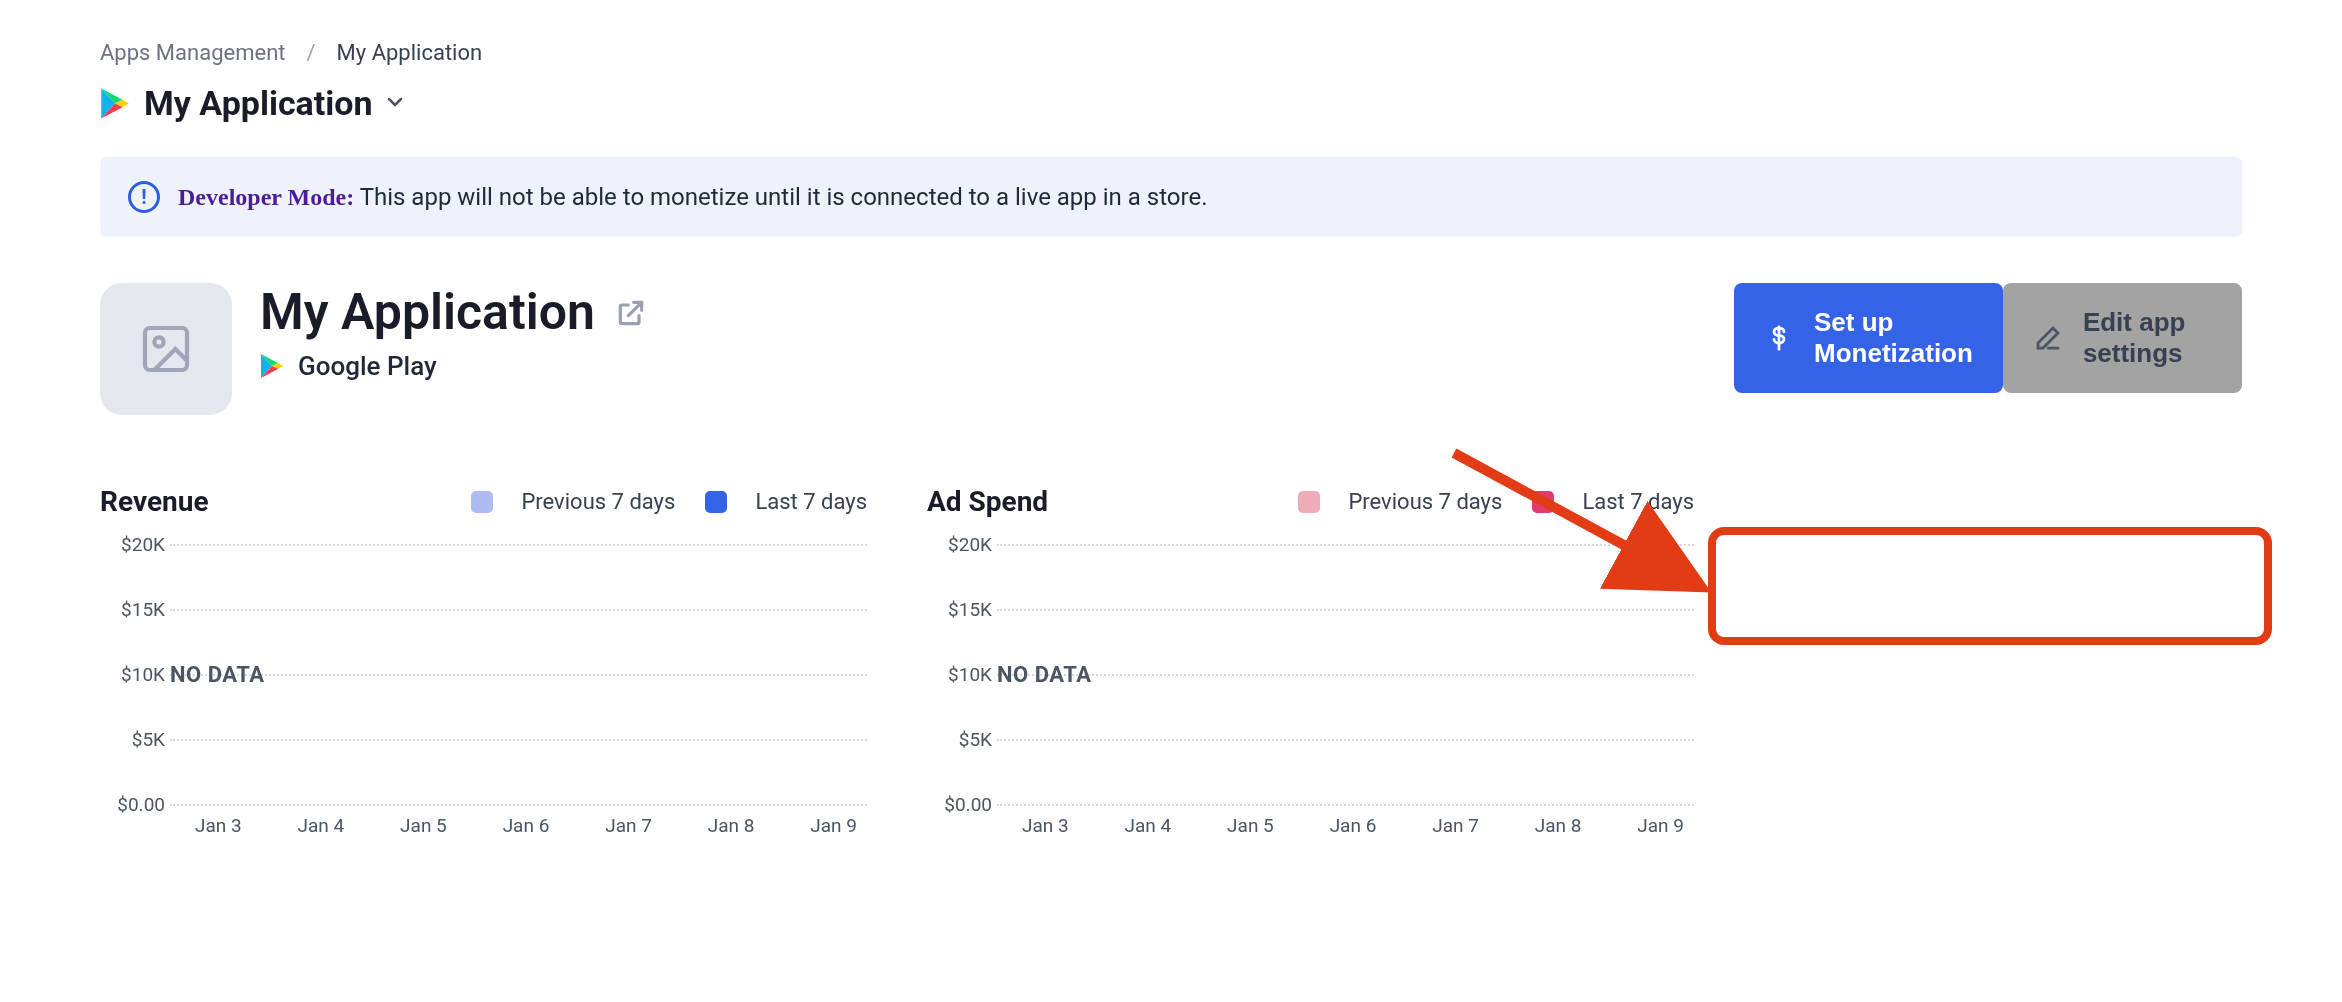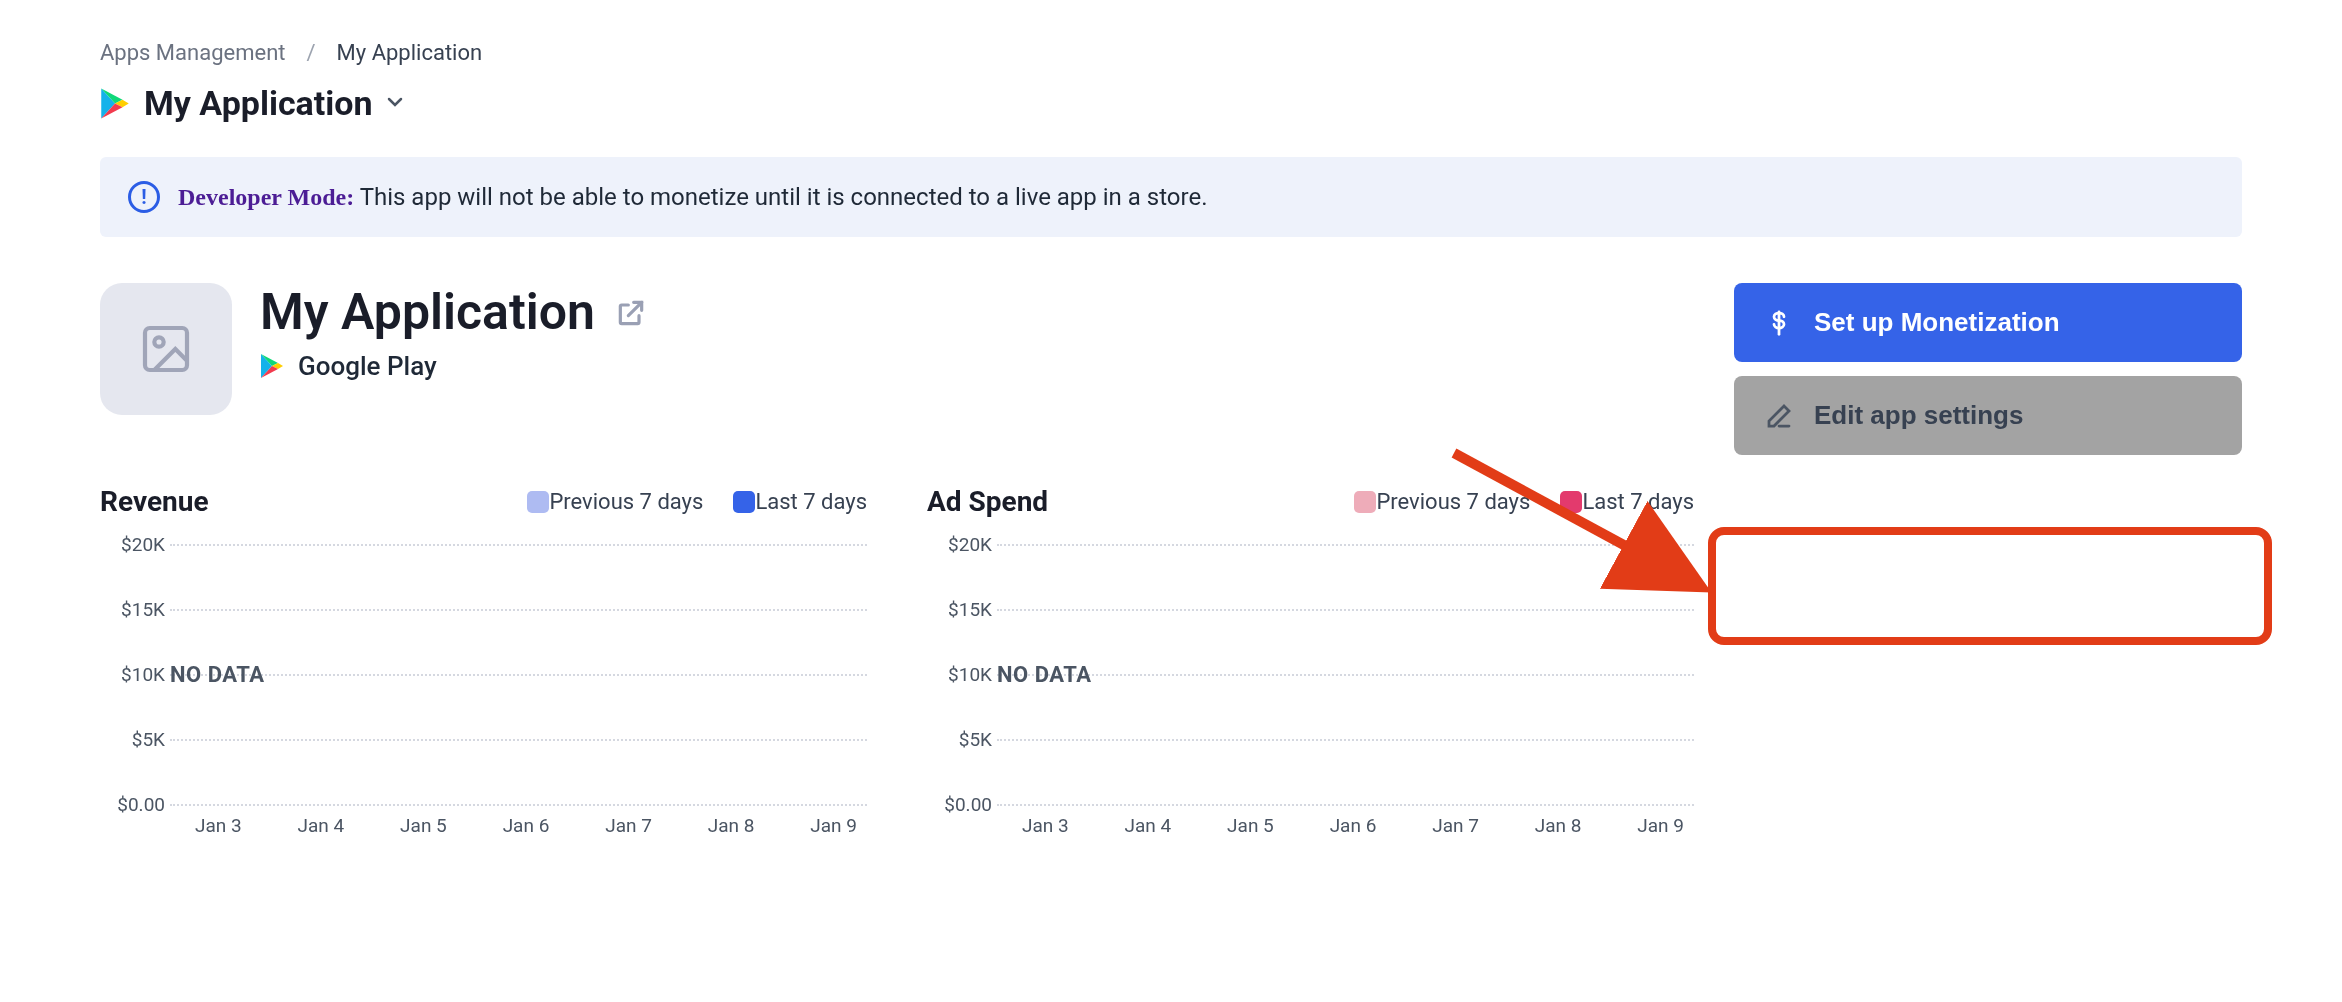--- a/index.html
+++ b/index.html
@@ -79,22 +79,21 @@
   .app-title-block .store-row {
     display: flex; align-items: center; gap: 14px;
     font-size: 26px; font-weight: 500; color: #1f2937;
     margin-top: 10px;
   }
   .ext-icon { color: #9aa0b4; }
   .left-col { flex: 1; }
   .right-col {
     width: 508px;
     display: flex;
-    flex-direction: column;
-    gap: 14px;
+    flex-direction: row;
     position: relative;
   }
   .btn {
     display: flex;
     align-items: center;
     gap: 20px;
     padding: 24px 30px;
     border-radius: 8px;
     font-size: 26px;
     font-weight: 600;
@@ -134,21 +133,21 @@
     font-size: 28px;
     font-weight: 700;
   }
   .legend {
     display: flex;
     gap: 30px;
     font-size: 22px;
     color: #374151;
     align-items: center;
   }
-  .legend-item { display: flex; align-items: center; gap: 0; }
+  .legend-item { display: flex; align-items: center; gap: 28px; }
   .swatch {
     width: 22px; height: 22px; border-radius: 5px; display: inline-block;
   }
   .chart-body {
     position: relative;
     height: 260px;
     margin-left: 70px;
   }
   .ytick {
     position: absolute;

